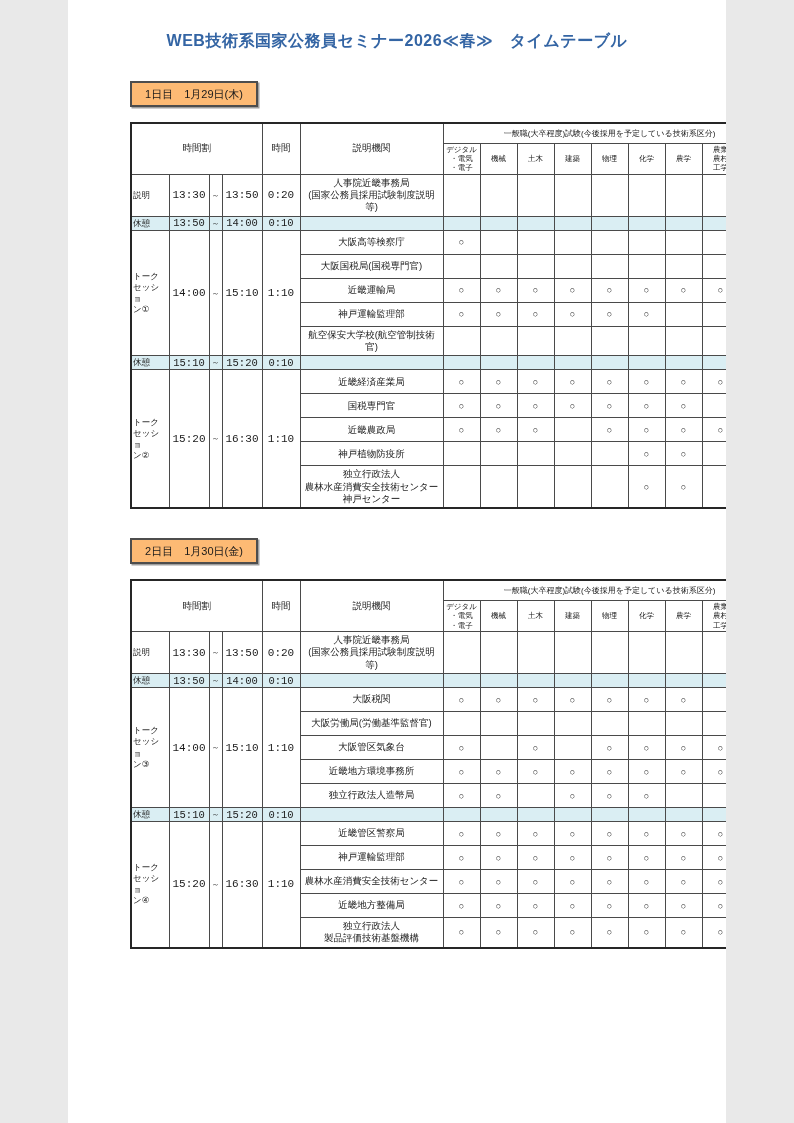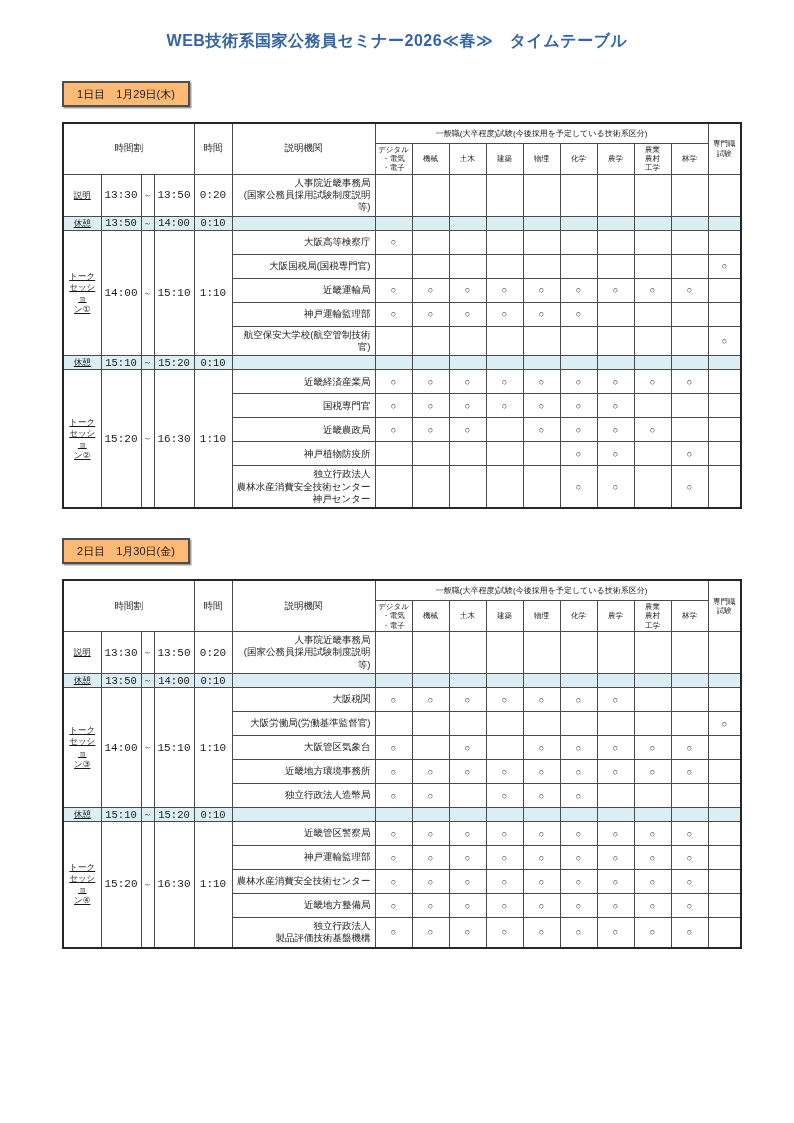--- a/index.html
+++ b/index.html
@@ -1,19 +1,19 @@
 <!DOCTYPE html>
 <html><head>
 <meta charset="utf-8">
 <style>
   * { margin:0; padding:0; box-sizing:border-box; }
   html,body { background:#e9e9e9; }
   body { font-family:"Liberation Sans","DejaVu Sans",sans-serif; }
   .page {
-    position:relative; width:794px; height:1123px; margin:0 auto;
+    position:relative; width:658px; height:1123px; margin:0 auto;
     background:#ffffff; overflow:hidden; color:#1a1a1a;
   }
   .title {
     text-align:center; padding-top:31px; font-size:16px; font-weight:bold;
     color:#3465A4; letter-spacing:0.5px;
   }
   .day { margin-left:62px; width:680px; }
   .day-label {
     display:inline-block; min-width:128px; text-align:center;
     border:2px solid #4d4d4d; box-shadow:1.5px 1.5px 0 #9f9f9f;
@@ -27,26 +27,26 @@
     border:1px solid #4a4a4a; overflow:hidden; vertical-align:middle;
   }
   .timetable th { font-weight:normal;margin-left:28px; }
   .h  { font-size:9.5px; text-align:center; }
   .h-group { font-size:8px; height:20px; }
   .cat {
     font-size:7.5px; line-height:1.25; text-align:center;
     white-space:pre-line; height:31px; padding:1px 0;
   }
   .c-label {
-    font-size:8.5px; text-align:center; white-space:pre-line; line-height:1.3; padding:1px;text-decoration:underline;
+    font-size:8.5px; white-space:pre-line; line-height:1.3; padding:1px;
   }
   .c-time, .c-dur { font-size:11px; text-align:center;font-family:Liberation Mono, monospace; }
   .c-tilde { font-size:8px; text-align:center; padding:0; }
   .c-org {
-    font-size:9.5px; text-align:right; padding:2px 4px;
+    font-size:9.5px; text-align:center; padding:2px 4px;
     white-space:pre-line; line-height:1.3;
   }
   .c-mark { font-size:9px; text-align:center; color:#222; }
   tr.r-info td { height:29px; }
   tr.r-break td { height:14px; background:#DAEEF3; padding:0 1px; }
   tr.r-break .c-time, tr.r-break .c-dur { font-size:10.5px; }
   tr.r-break .c-label { font-size:8.5px; }
   tr.r-session td { height:24px; }
 </style>
 </head>

